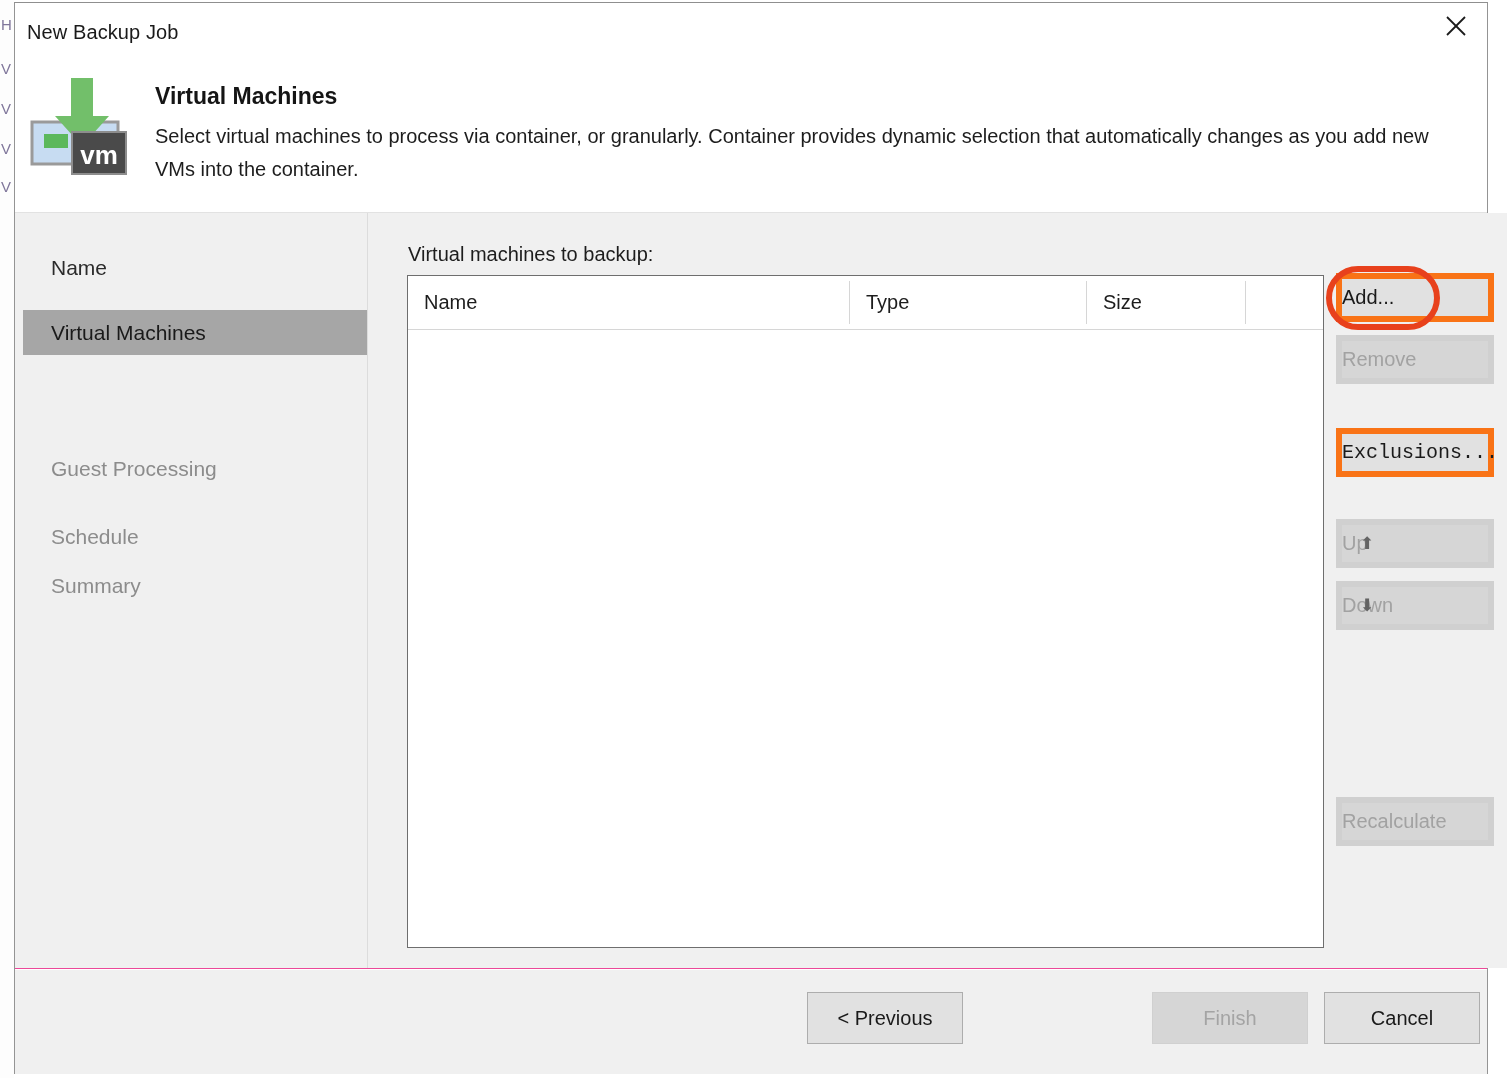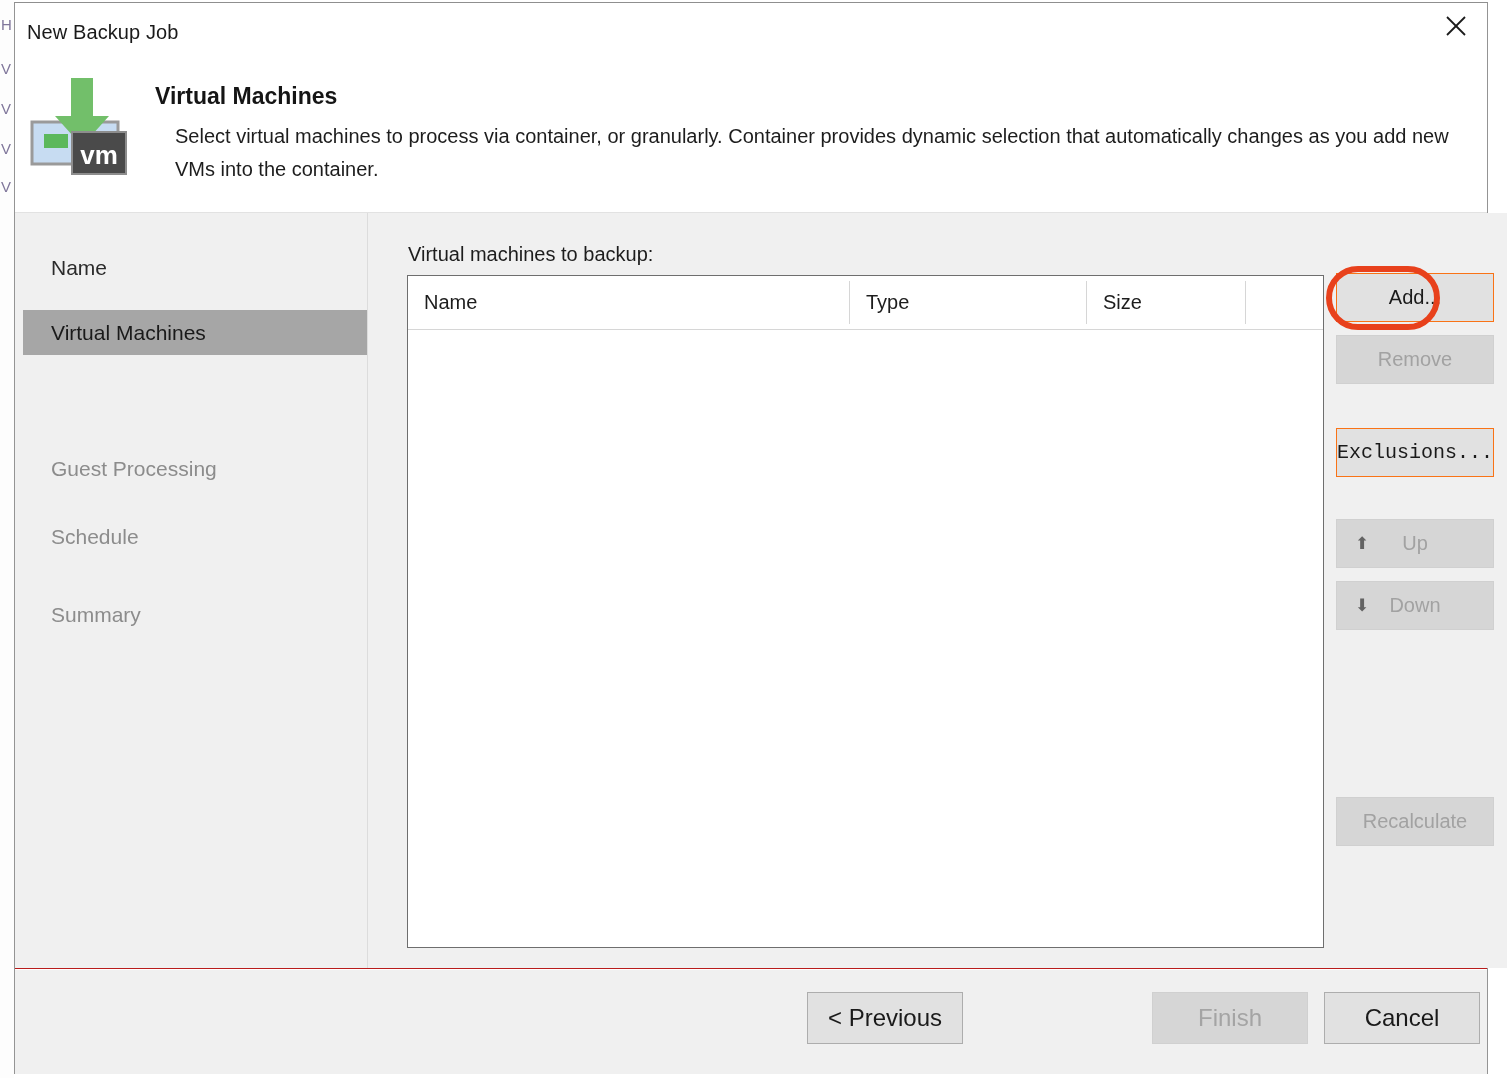--- a/index.html
+++ b/index.html
@@ -33,21 +33,21 @@
   }
 
   
   #dialog {
     position: absolute;
     left: 14px;
     top: 2px;
     width: 1474px;
     height: 1072px;
     box-sizing: border-box;
-    background: #b91c1c;
+    background: #ec4899;
     border: 1px solid #949494;
     border-top-color: #8f8f8f;
   }
 
   
   #titlebar {
     position: absolute;
     left: 0; top: 0;
     width: 100%; height: 63px;
     background: #ffffff;
@@ -98,21 +98,20 @@
     color: #151515;
   }
   #header-desc {
     position: absolute;
     left: 140px;
     top: 54px;
     width: 1290px;
     font-size: 20px;
     line-height: 33px;
     color: #1d1d1d;
-    margin-left: 20px;
   }
   #header-rule {
     position: absolute;
     left: 0;
     top: 209px;
     width: 100%;
     height: 1px;
     background: #e2e2e2;
   }
 
@@ -226,24 +225,23 @@
     width: 160px;
   }
   .sbtn {
     position: absolute;
     left: 0;
     width: 158px;
     height: 49px;
     box-sizing: border-box;
     display: flex;
     align-items: center;
-    justify-content: center;
     font-size: 20px;
     background: #e1e1e1;
-    border: 1px solid #f97316;
+    border: 6px solid #f97316;
     color: #1a1a1a;
     cursor: pointer;
   }
   .sbtn.disabled {
     background: #d6d6d6;
     border-color: #d0d0d0;
     color: #a2a2a2;
     cursor: default;
   }
   .sbtn .arrow {
@@ -279,21 +277,21 @@
   }
   .fbtn {
     position: absolute;
     top: 22px;
     width: 156px;
     height: 52px;
     box-sizing: border-box;
     display: flex;
     align-items: center;
     justify-content: center;
-    font-size: 24px;
+    font-size: 20px;
     background: #e1e1e1;
     border: 1px solid #adadad;
     color: #1a1a1a;
     cursor: pointer;
   }
   .fbtn.primary {
     border: 2px solid #0072c6;
     background: #e8e8e8;
   }
   .fbtn.disabled {
@@ -352,21 +350,21 @@
         </div>
       <div class="nav-item active" style="top:97px;">
           <span>Virtual Machines</span>
         </div>
       <div class="nav-item" style="top:233px;">
           <span>Guest Processing</span>
         </div>
       <div class="nav-item" style="top:301px;">
           <span>Schedule</span>
         </div>
-      <div class="nav-item" style="top:369px;align-items:flex-end;">
+      <div class="nav-item" style="top:350px;">
           <span>Summary</span>
         </div>
     </div>
     <div id="sidebar-divider"></div>
 
     <div id="main">
 
       <div id="list-label">Virtual machines to backup:</div>
 
       <div id="vm-table">

